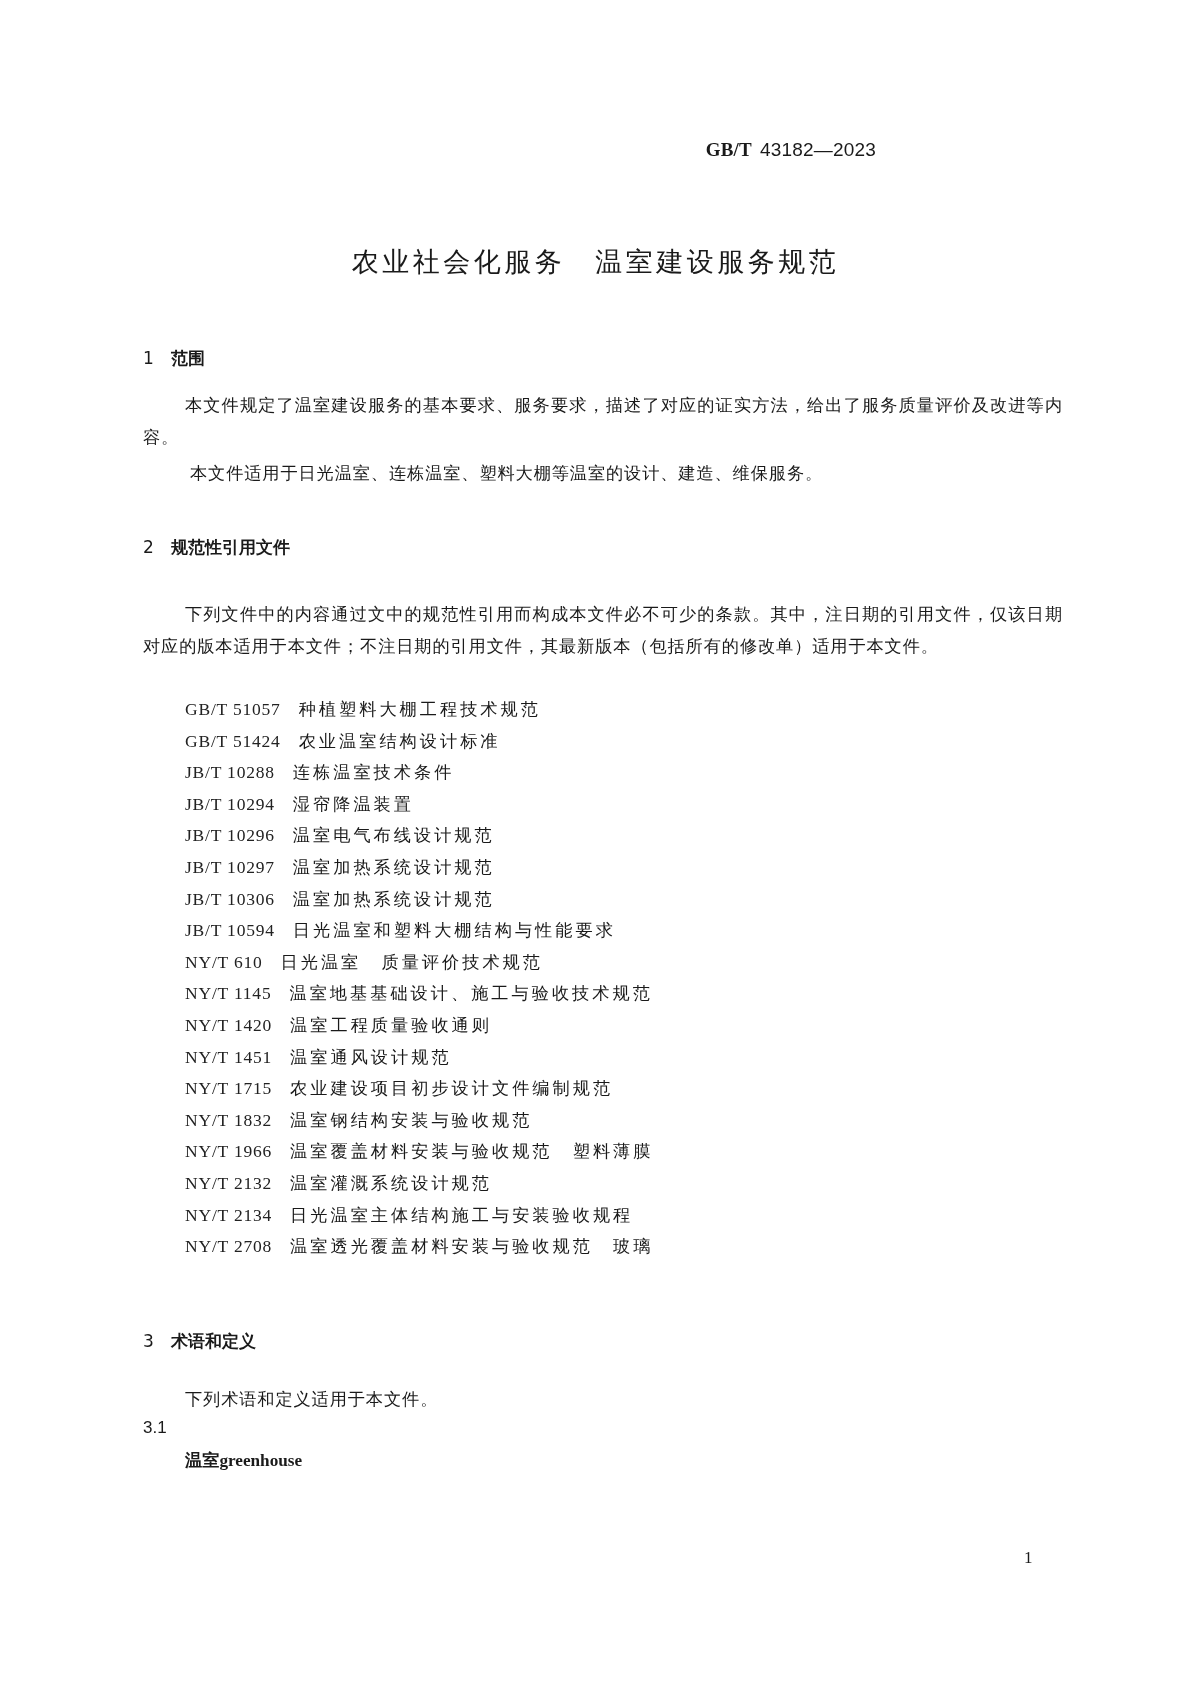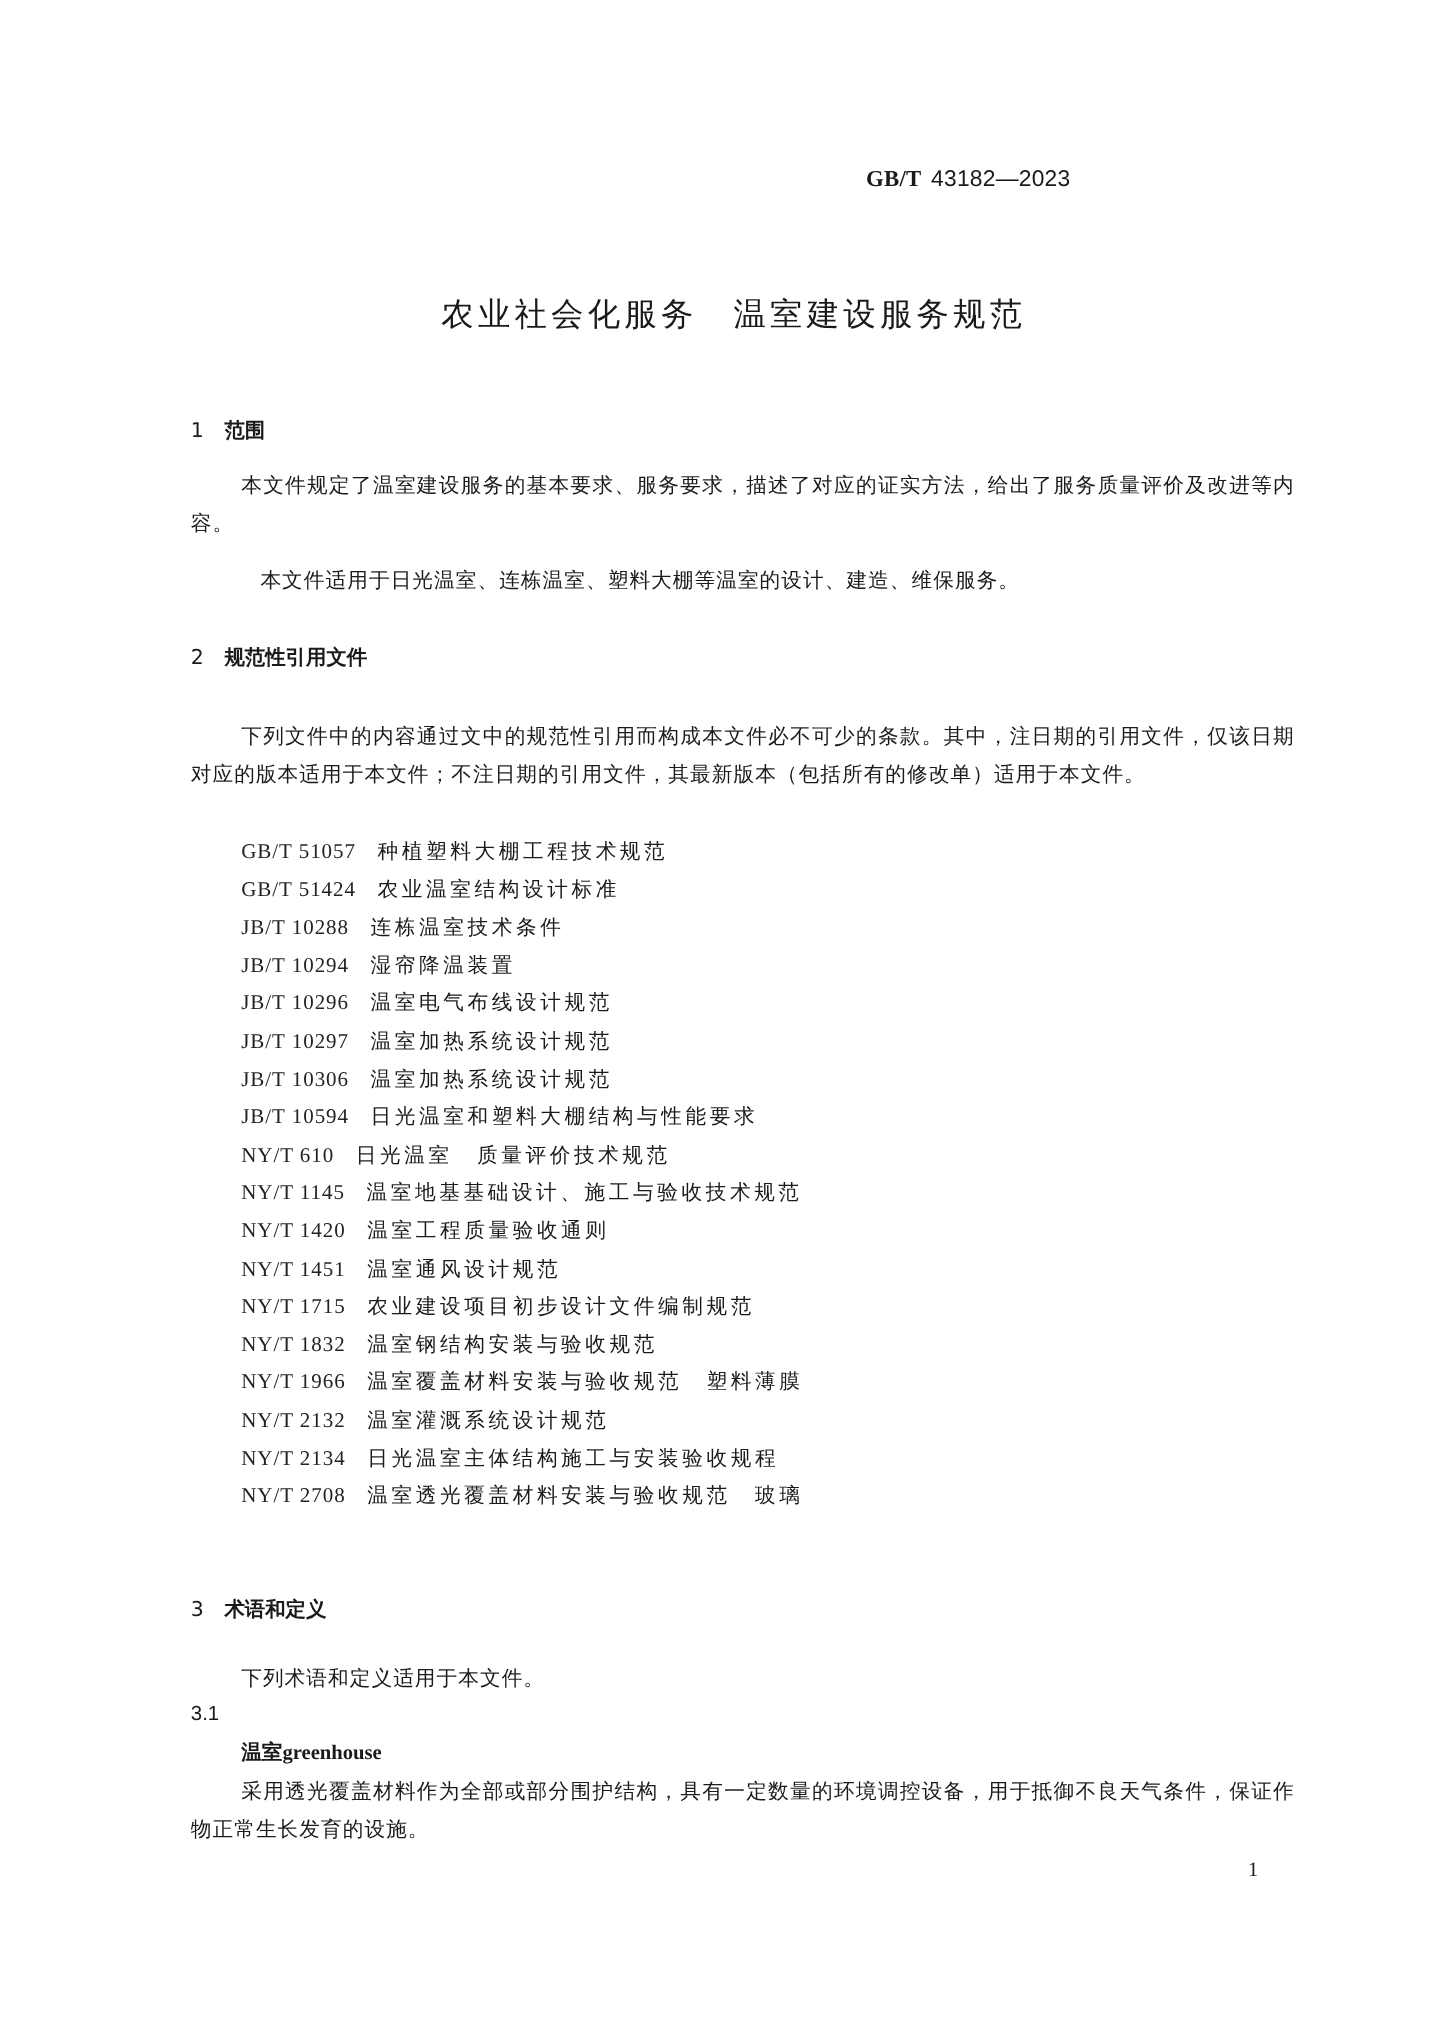--- a/index.html
+++ b/index.html
@@ -10,21 +10,21 @@
   body {
     width: 1191px;
     height: 1685px;
     position: relative;
     overflow: hidden;
     color: #1a1a1a;
     font-family: "DejaVu Serif", "Liberation Serif", serif;
   }
   .page {
     position: absolute;
-    left: 16px; top: 0;
+    left: 0; top: 0;
     width: 1004px;
     height: 1685px;
   }
   .abs { position: absolute; white-space: nowrap; }
 
   .std-number {
     right: 128px;
     top: 138px;
     font-size: 19px;
     letter-spacing: 0.2px;
@@ -125,21 +125,21 @@
   </div>
 
   <div class="abs doc-title">
     <span>农业社会化服务</span><span class="gap"></span><span>温室建设服务规范</span>
   </div>
 
   <div class="abs h1" style="top:347px;">
     <span class="sec-num">1</span><span>范围</span>
   </div>
   <p class="para" style="top:390px;margin:0;">本文件规定了温室建设服务的基本要求、服务要求，描述了对应的证实方法，给出了服务质量评价及改进等内容。</p>
-  <p class="para" style="top:453px;margin:16px;">本文件适用于日光温室、连栋温室、塑料大棚等温室的设计、建造、维保服务。</p>
+  <p class="para" style="top:453px;margin:5px;">本文件适用于日光温室、连栋温室、塑料大棚等温室的设计、建造、维保服务。</p>
 
   <div class="abs h1" style="top:536px;">
     <span class="sec-num">2</span><span>规范性引用文件</span>
   </div>
   <p class="para" style="top:599px;margin:0;">下列文件中的内容通过文中的规范性引用而构成本文件必不可少的条款。其中，注日期的引用文件，仅该日期对应的版本适用于本文件；不注日期的引用文件，其最新版本（包括所有的修改单）适用于本文件。</p>
 
   <ul class="ref-list">
     <li class="ref-item"><span class="ref-code">GB/T 51057</span><span class="ref-title">种植塑料大棚工程技术规范</span></li>
     <li class="ref-item"><span class="ref-code">GB/T 51424</span><span class="ref-title">农业温室结构设计标准</span></li>
     <li class="ref-item"><span class="ref-code">JB/T 10288</span><span class="ref-title">连栋温室技术条件</span></li>
@@ -162,16 +162,15 @@
 
   <div class="abs h1" style="top:1330px;">
     <span class="sec-num">3</span><span>术语和定义</span>
   </div>
   <p class="para" style="top:1384px;margin:0;">下列术语和定义适用于本文件。</p>
 
   <div class="abs term-num">3.1</div>
   <div class="abs term-head">
     <span>温室</span><span class="en">greenhouse</span>
   </div>
-  <p class="para" style="top:1478px;margin:0;">采用透光覆盖材料作为全部或部分围护结构，具有一定数量的环境调控设备，用于抵御不良天气条件，保证作物正常生长发育的设施。</p>
 
   <div class="abs page-number">1</div>
 </div>
 
 </body></html>

